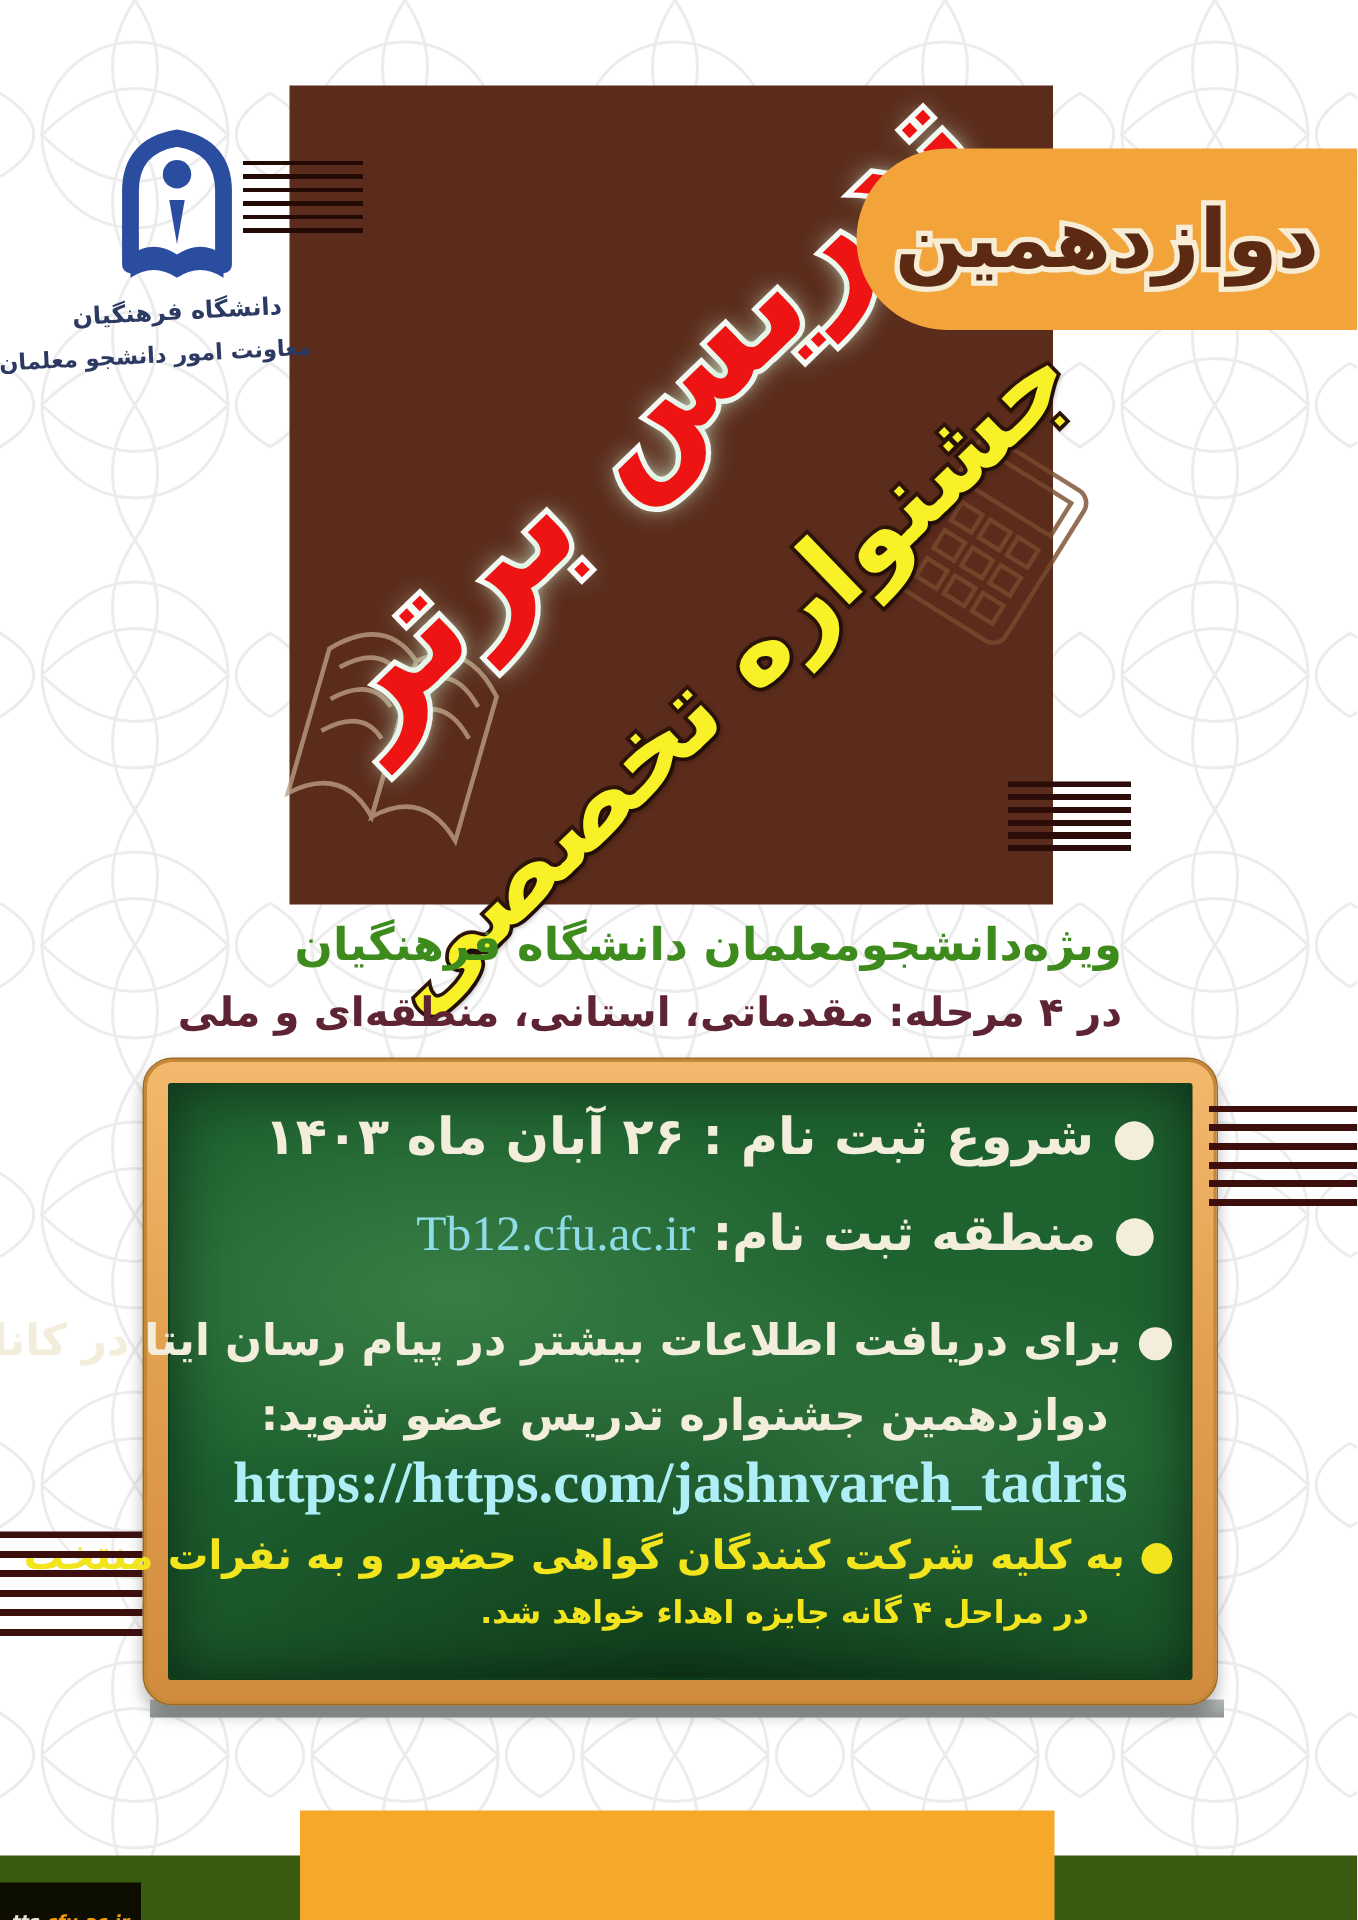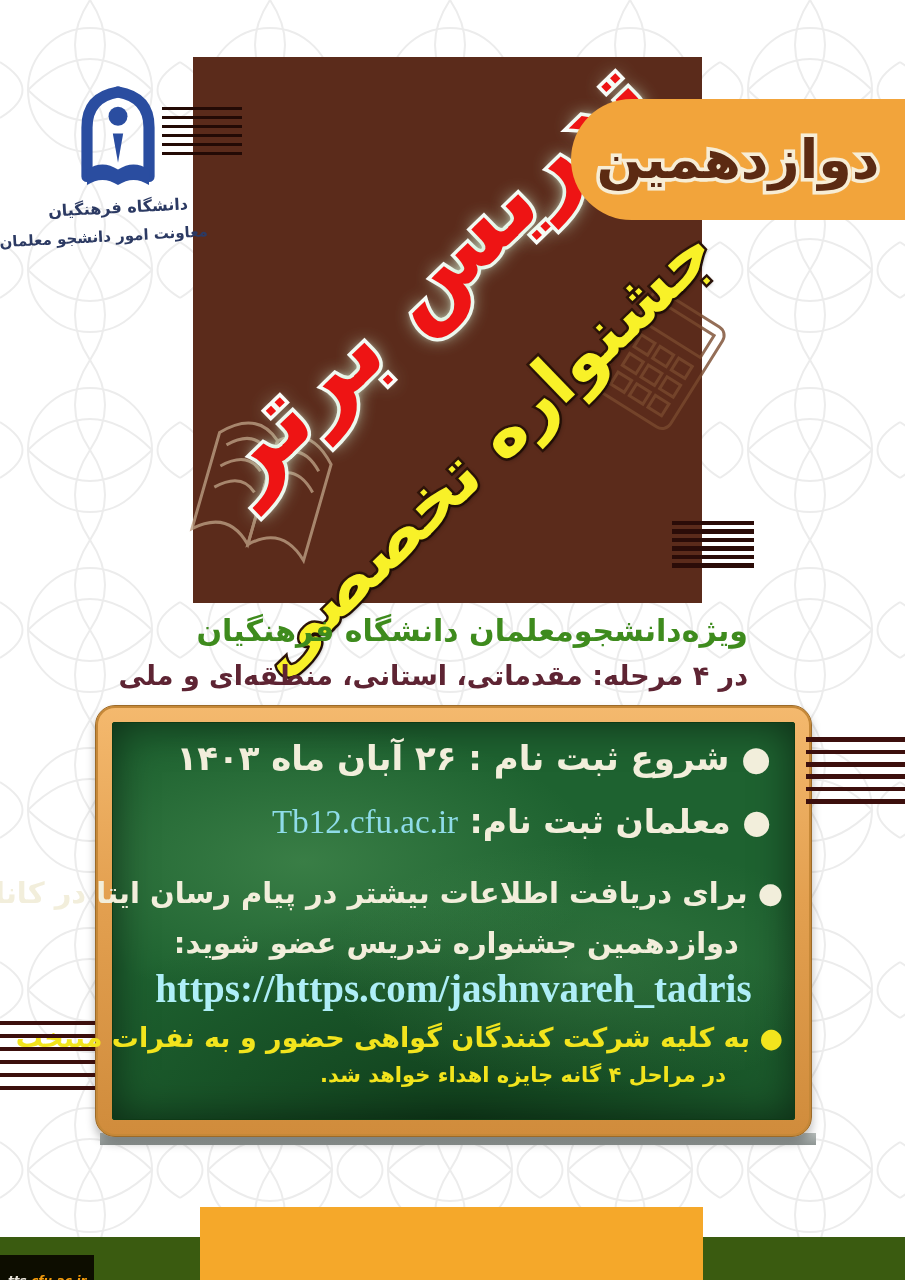--- a/index.html
+++ b/index.html
@@ -166,21 +166,21 @@
 
   <div class="abs audience-line" dir="rtl">ویژه‌دانشجومعلمان دانشگاه فرهنگیان</div>
   <div class="abs stages-line" dir="rtl">در ۴ مرحله: مقدماتی، استانی، منطقه‌ای و ملی</div>
 
   <div class="abs chalkboard">
     <div class="board-surface"></div>
 
     <div class="bline l1 cream">● شروع ثبت نام : ۲۶ آبان ماه ۱۴۰۳</div>
 
     <div class="bline l2 cream">
-      <span>● معلمان ثبت نام:</span>
+      <span>● منطقه ثبت نام:</span>
       <span class="url">Tb12.cfu.ac.ir</span>
     </div>
 
     <div class="bline l3 cream">● برای دریافت اطلاعات بیشتر در پیام رسان ایتا در کانال</div>
     <div class="bline l4 cream">دوازدهمین جشنواره تدریس عضو شوید:</div>
     <div class="bline l5">https://https.com/jashnvareh_tadris</div>
 
     <div class="bline l6 byellow">● به کلیه شرکت کنندگان گواهی حضور و به نفرات منتخب</div>
     <div class="bline l7 byellow">در مراحل ۴ گانه جایزه اهداء خواهد شد.</div>
   </div>

